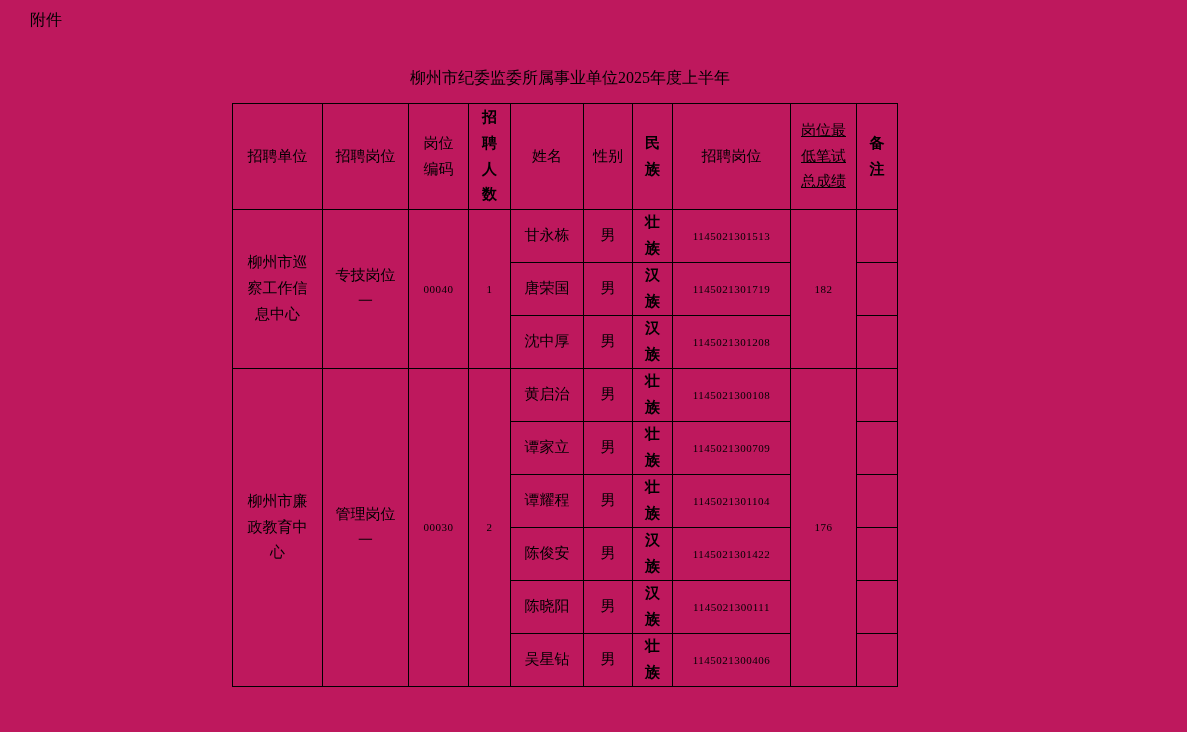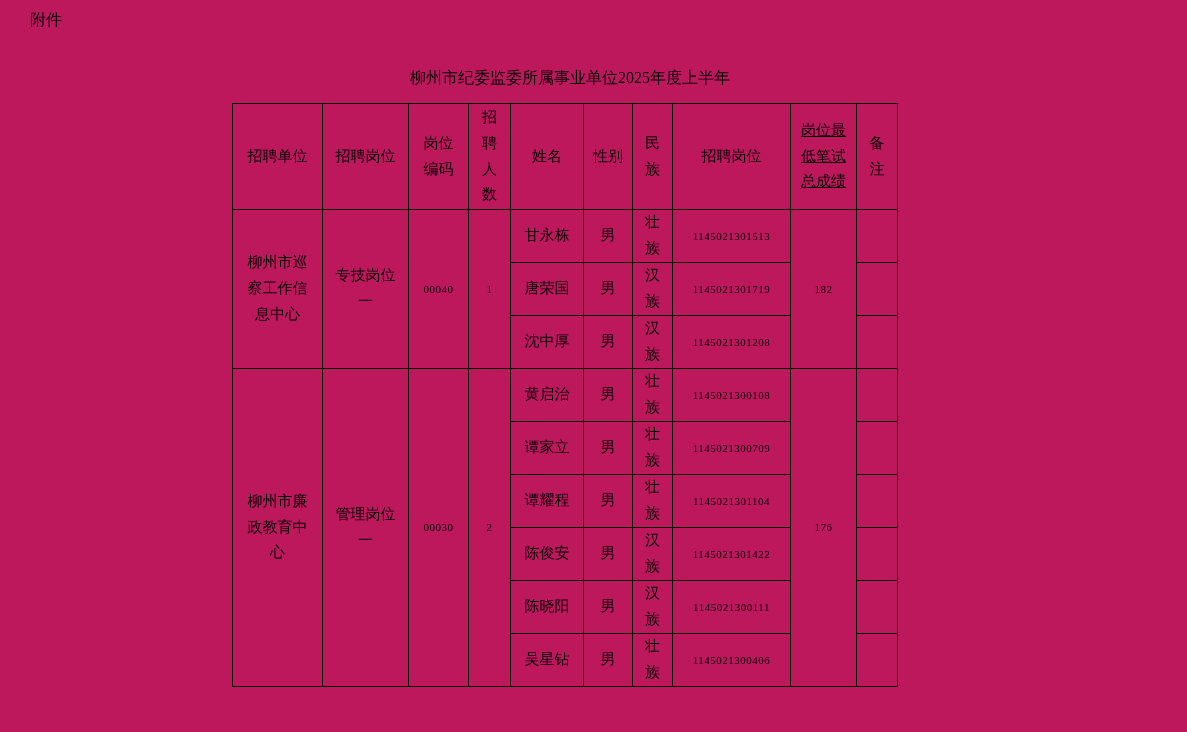--- a/index.html
+++ b/index.html
@@ -52,21 +52,21 @@
     overflow: hidden;
   }
   thead tr { height: 106px; }
   tbody tr { height: 53px; }
   .wrap {
     display: inline-block;
     word-break: break-all;
     text-align: center;
     vertical-align: middle;
   }
-  .w1 { width: 1.15em; }
+  .w1 { width: 1.15em; font-weight: bold; }
   .w2 { width: 2.3em; }
   .w3 { width: 3.4em; text-decoration: underline; }
   .w4 { width: 4.5em; }
   .num { white-space: nowrap; font-size: 11px; letter-spacing: 0.5px; }
 </style>
 </head>
 <body>
 
 <div class="page">
 

